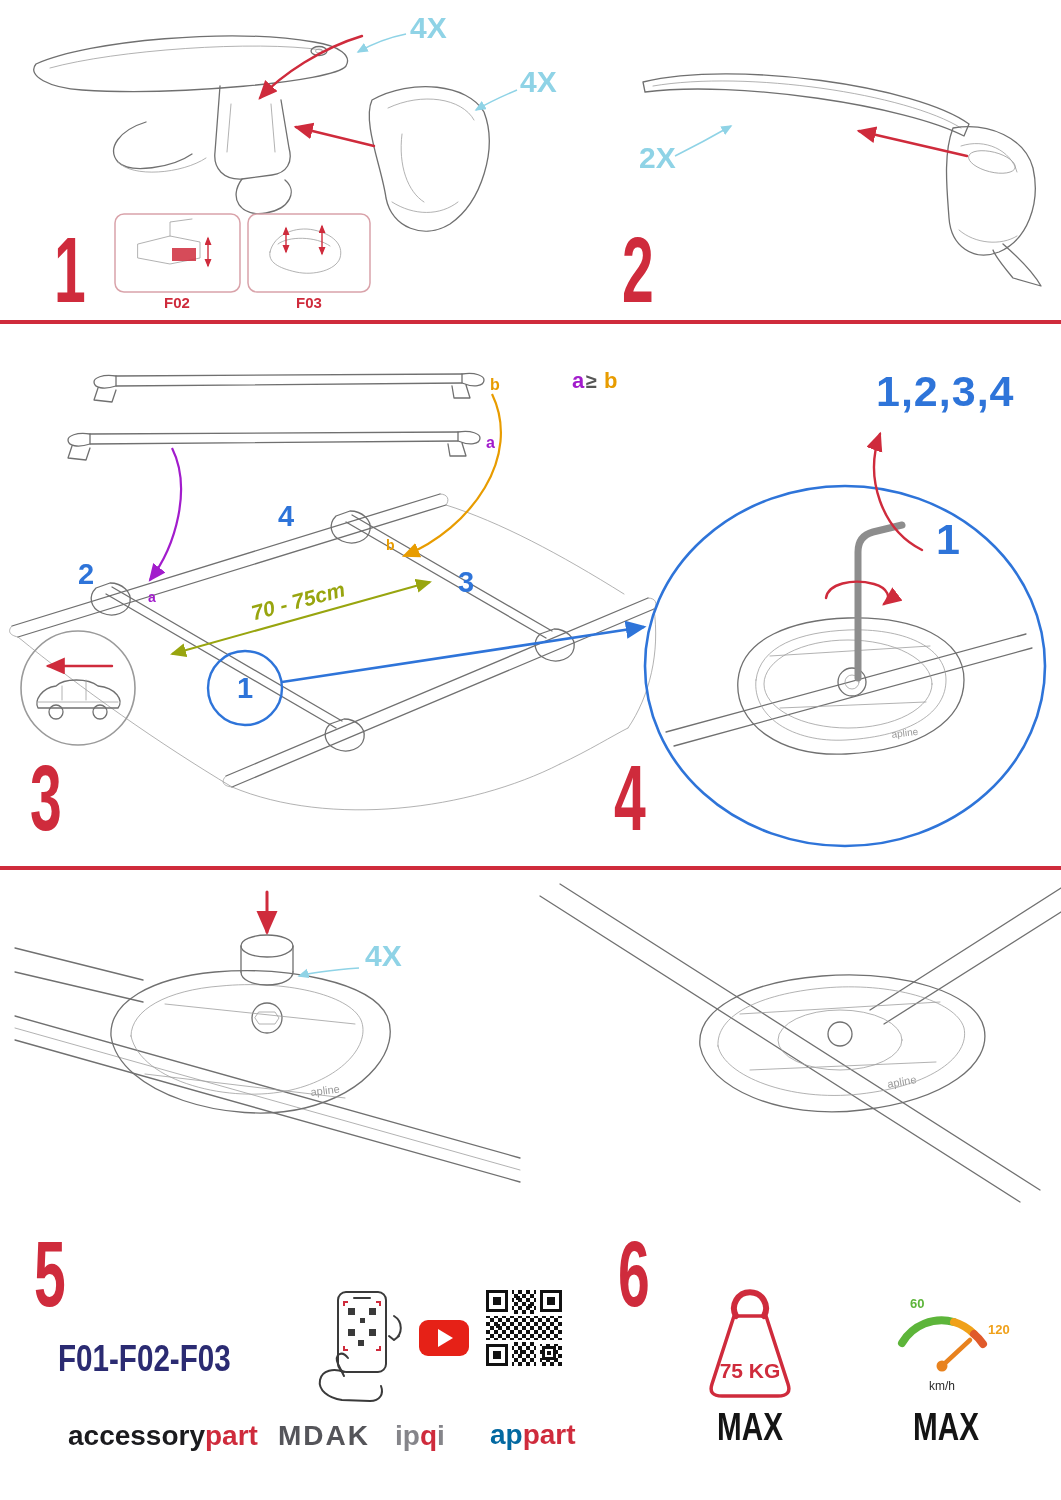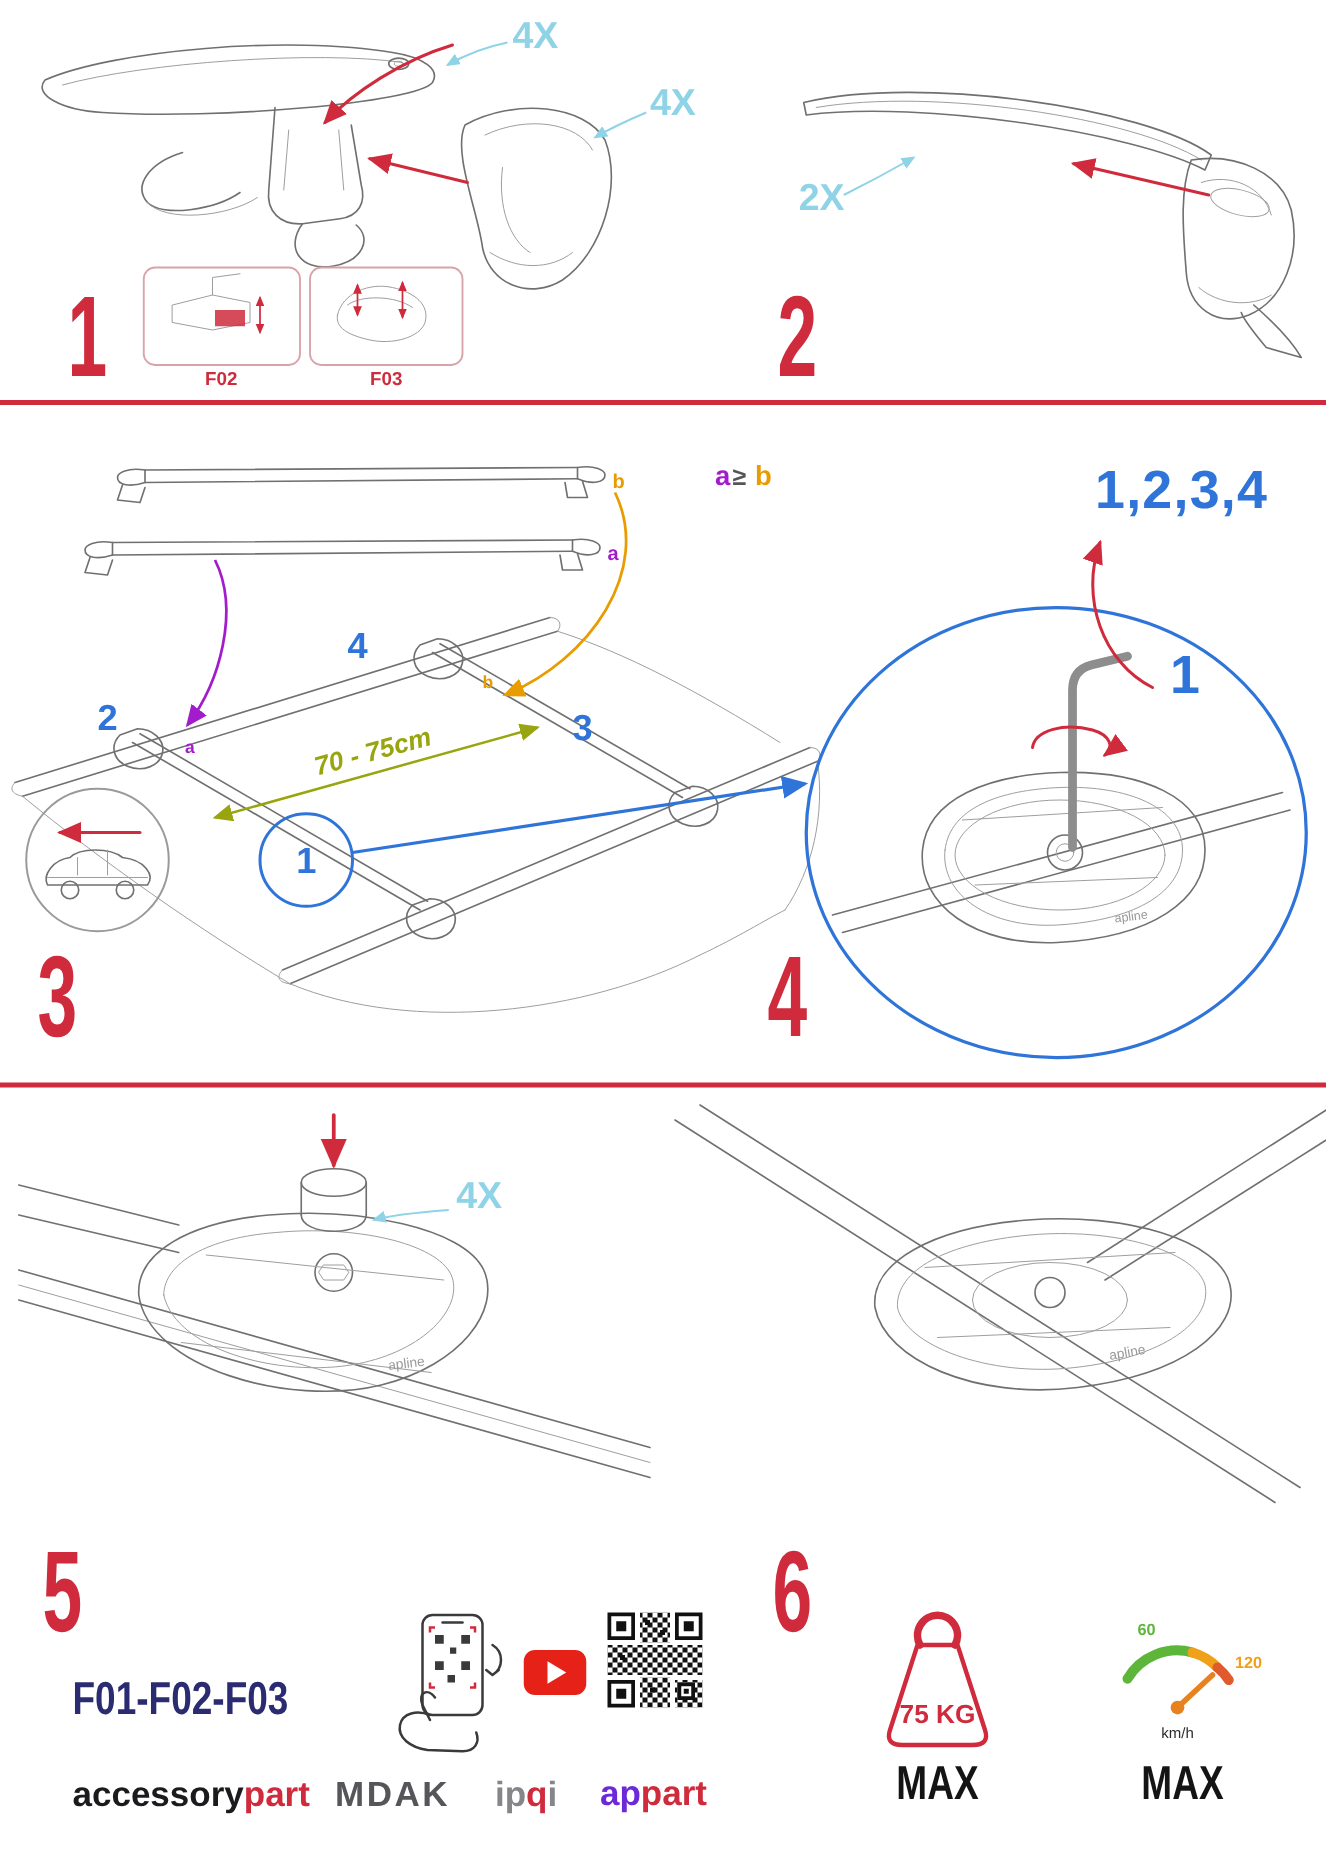--- a/index.html
+++ b/index.html
@@ -23,21 +23,21 @@
   .purple-line{stroke:var(--purple);fill:none;stroke-width:2.2;}
   .orange-line{stroke:var(--orange);fill:none;stroke-width:2.2;}
   .olive-line{stroke:var(--olive);fill:none;stroke-width:2;}
   .t-cyan{fill:var(--cyan);font-weight:700;}
   .t-blue{fill:var(--blue);font-weight:700;}
   .t-purple{fill:var(--purple);font-weight:700;}
   .t-orange{fill:var(--orange);font-weight:700;}
   .t-olive{fill:var(--olive);font-weight:700;font-style:italic;}
   .t-red{fill:var(--red);font-weight:700;}
   .codes{color:var(--navy);font-size:37px;font-weight:700;transform:scaleX(.8);transform-origin:left top;white-space:nowrap;}
-  .brandline{font-size:28px;font-weight:700;white-space:nowrap;line-height:1;}
+  .brandline{font-size:28px;font-weight:700;white-space:nowrap;line-height:1;margin-left:10px;}
   .max-label{font-size:38px;font-weight:700;color:#141414;text-align:center;transform:scaleX(.78);transform-origin:center top;line-height:1;}
   .yt{width:50px;height:36px;background:#e62117;border-radius:9px;display:flex;align-items:center;justify-content:center;}
   .yt-tri{width:0;height:0;border-left:15px solid #fff;border-top:9px solid transparent;border-bottom:9px solid transparent;margin-left:3px;}
 </style>
 </head>
 <body>
 
 <div class="page">
 
   <svg class="abs" style="left:20px;top:4px" width="560" height="312" viewBox="0 0 560 312">
@@ -318,26 +318,26 @@
     <g fill="#111">
         <rect x="30" y="6" width="4" height="4"></rect>
         <rect x="42" y="14" width="4" height="4"></rect>
         <rect x="10" y="34" width="4" height="4"></rect>
         <rect x="34" y="60" width="4" height="4"></rect>
       </g>
   </svg>
 
   <div class="abs brandline" style="left:268px;top:1422px;color:#55555a;letter-spacing:2px">MDAK</div>
 
-  <div class="abs brandline" style="left:396px;top:1422px;color:#85858a">
+  <div class="abs brandline" style="left:385px;top:1422px;color:#85858a">
     <span>ip</span><span style="color:var(--red)">q</span><span>i</span>
   </div>
 
   <div class="abs brandline" style="left:480px;top:1421px">
-    <span style="color:#6d28d9">ap</span><span style="color:var(--red)">part</span>
+    <span style="color:#0369a1">ap</span><span style="color:var(--red)">part</span>
   </div>
 
   <svg class="abs" style="left:690px;top:1282px" width="120" height="126" viewBox="0 0 120 126">
     <path d="M46,34 A16 16 0 1 1 74,34" stroke="#cf2b3c" stroke-width="6" fill="none" stroke-linecap="round"></path>
     <path d="M44,34 L76,34 L98,102 Q102,114 88,114 L32,114 Q18,114 22,102 Z" stroke="#cf2b3c" stroke-width="3.5" fill="none" stroke-linejoin="round"></path>
     <text class="t-red" x="60" y="96" font-size="21" text-anchor="middle">75 KG</text>
   </svg>
   <div class="abs max-label" style="left:690px;top:1408px;width:120px">MAX</div>
 
   <svg class="abs" style="left:876px;top:1286px" width="140" height="114" viewBox="0 0 140 114">

